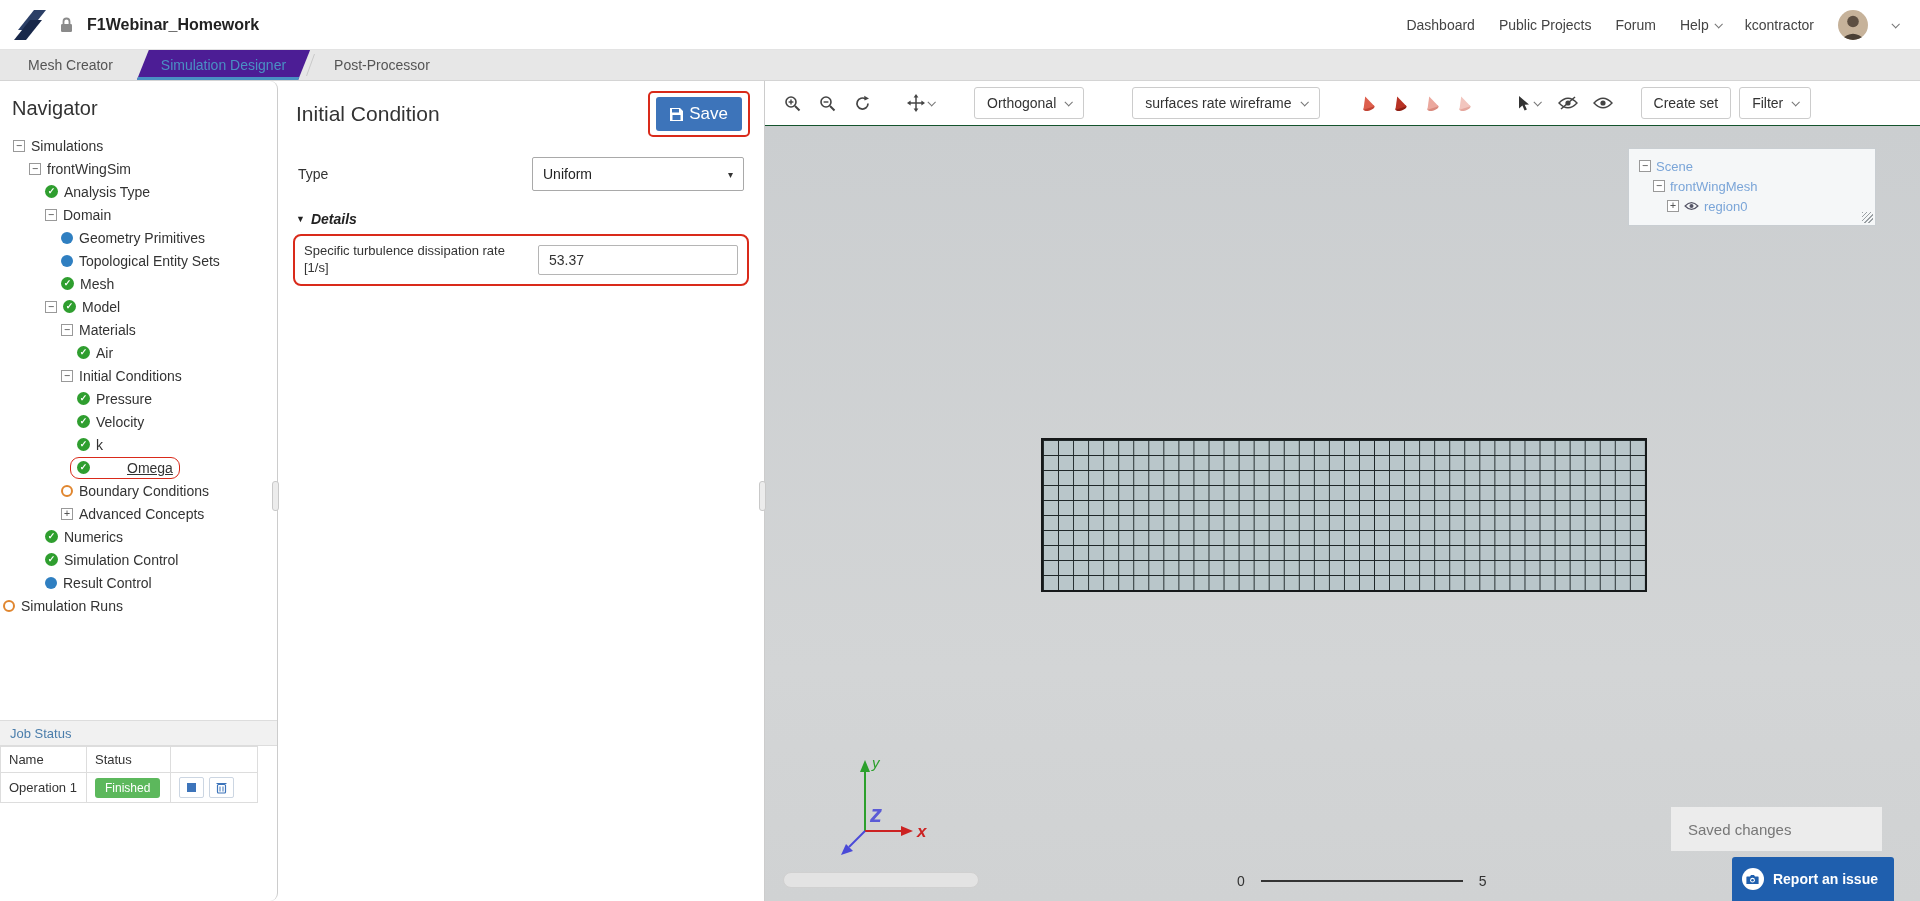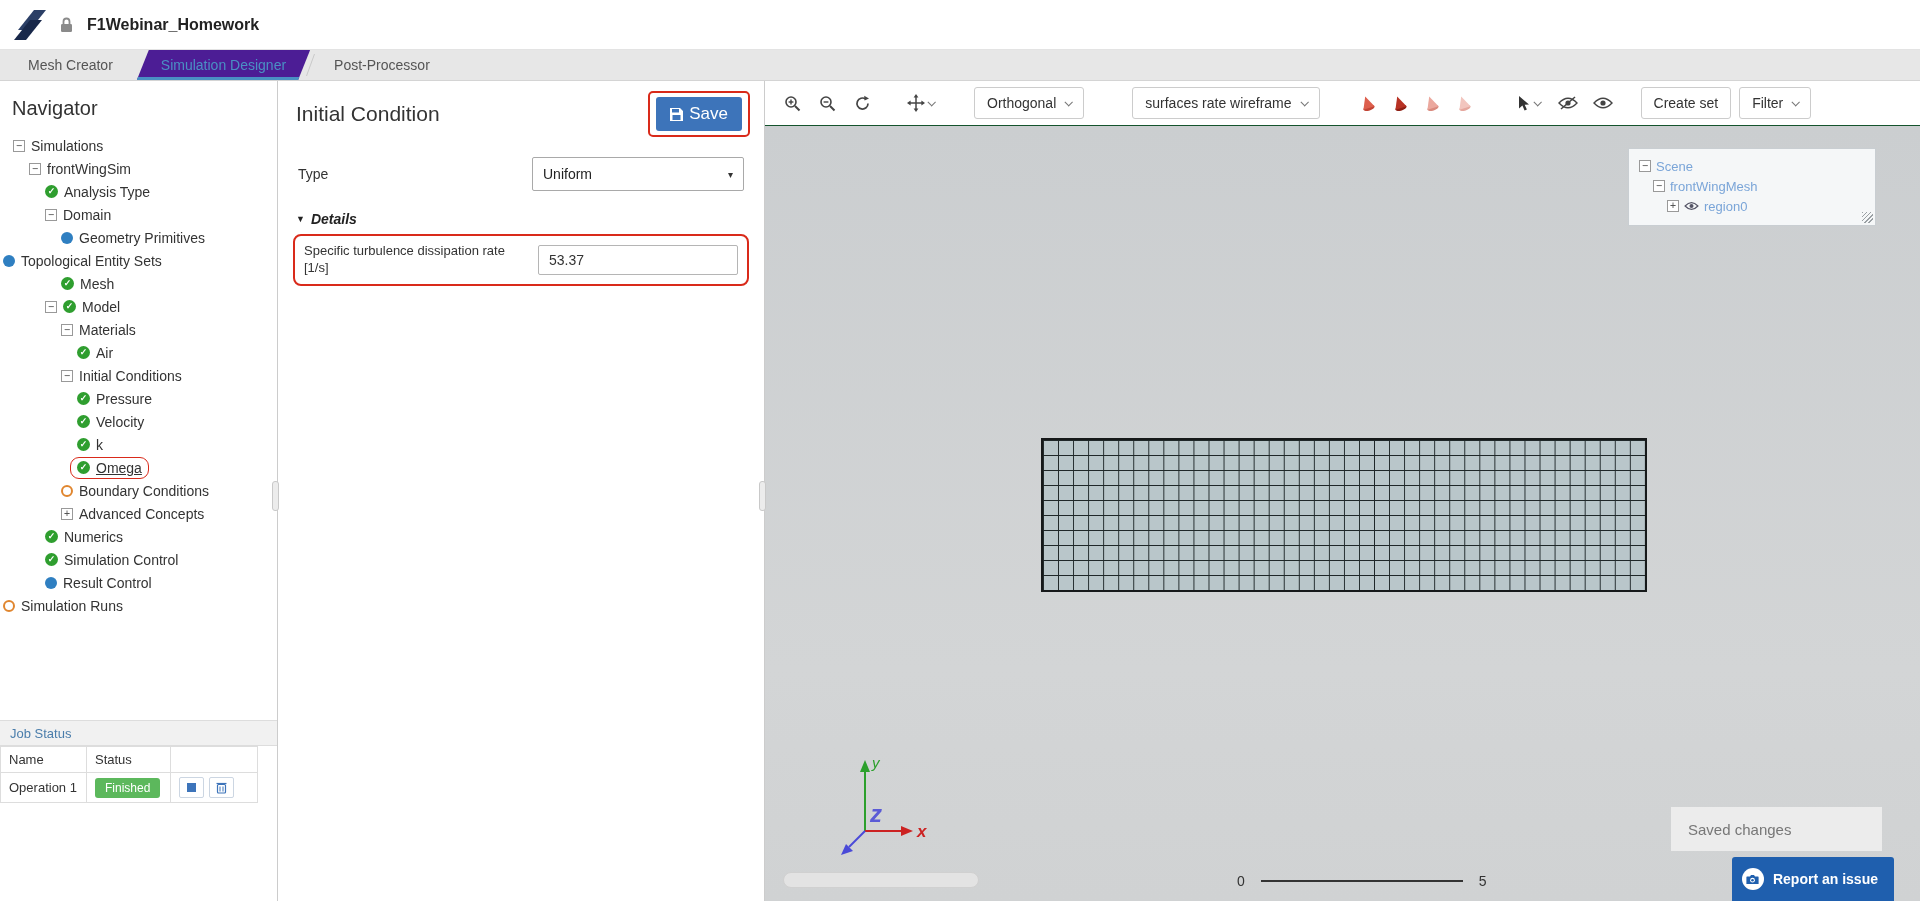--- a/index.html
+++ b/index.html
@@ -21,31 +21,31 @@
   
   .tabbar{height:31px;background:#e7e7e7;display:flex;align-items:stretch;border-bottom:1px solid #d4d4d4;padding-left:4px;}
   .tab{display:flex;align-items:center;padding:5px 24px;font-size:14px;color:#555;position:relative;cursor:pointer;}
   .tab:not(:first-child)::before{content:'';position:absolute;left:0;top:4px;bottom:4px;width:1px;background:#c9c9c9;transform:skewX(-20deg);}
   .tab.active{background:#4c1d95;color:#4a90c4;clip-path:polygon(12px 0,100% 0,calc(100% - 12px) 100%,0 100%);
               box-shadow:inset 0 -3px 0 #4a90c4;}
   .tab.active::before{display:none;}
 
   
   .content{position:absolute;top:81px;left:0;right:0;bottom:0;display:flex;}
-  .navigator{width:278px;flex:none;background:#fff;border-right:1px solid #ccc;position:relative;overflow:hidden;}
+  .navigator{width:278px;flex:none;background:#fff;border-right:1px solid #ccc;position:relative;overflow:hidden;border-radius:8px;}
   .settings{width:487px;flex:none;background:#fff;border-right:1px solid #ccc;position:relative;}
   .viewer{flex:1;position:relative;background:#fff;}
   .grip{position:absolute;width:7px;height:30px;background:#ececec;border:1px solid #c9c9c9;border-radius:3px;top:400px;z-index:4;cursor:col-resize;}
   .grip1{left:272px;} .grip2{left:759px;}
 
   
   .nav-title{font-size:20px;font-weight:400;color:#333;padding:16px 12px 14px 12px;}
   .tree-row{height:23px;display:flex;align-items:center;font-size:14px;color:#333;cursor:pointer;white-space:nowrap;}
   .tree-node{position:relative;display:inline-flex;align-items:center;gap:6px;padding:1px 3px;}
-  .tree-node.selected .tree-label{text-decoration:underline;}
+  .tree-node.selected .tree-label{text-decoration:underline;margin-left:31px;}
   .expander{width:12px;height:12px;border:1px solid #999;background:#fff;color:#555;font-size:10px;line-height:1;
             display:inline-flex;align-items:center;justify-content:center;flex:none;font-family:"DejaVu Sans Mono",monospace;}
   .status-ic{display:inline-flex;align-items:center;justify-content:center;flex:none;border-radius:50%;}
   .status-ic.check{width:13px;height:13px;background:#2f9e2f;color:#fff;font-size:9px;font-weight:bold;line-height:1;}
   .status-ic.blue{width:12px;height:12px;background:#2f7fc1;}
   .status-ic.orange{width:12px;height:12px;border:2px solid #e0862f;background:#fff;}
   .annotation{position:absolute;border:2px solid #d92a1a;border-radius:6px;pointer-events:none;display:none;}
   .tree-node .annotation{display:block;inset:-2px -4px;border-width:1.5px;border-radius:9px;}
 
   
@@ -130,20 +130,39 @@
         </svg>
       </span>
       <span style="display:inline-flex;">
         <svg width="13" height="16" viewBox="0 0 13 16">
           <path d="M3.5 8 V4.5 A3 3 0 0 1 9.5 4.5 V8" fill="none" stroke="#8a8a8a" stroke-width="1.8"></path>
           <rect x="1" y="7" width="11" height="8" rx="1.2" fill="#8a8a8a"></rect>
         </svg>
       </span>
       <span class="project-title">F1Webinar_Homework</span>
     </div>
+    <div class="topbar-right">
+      <a>Dashboard</a>
+      <a>Public Projects</a>
+      <a>Forum</a>
+      <a>
+          <span>Help</span>
+          <span class="chev"></span>
+        </a>
+      <a>kcontractor</a>
+      <span class="avatar">
+        <svg width="30" height="30" viewBox="0 0 30 30">
+          <rect width="30" height="30" fill="#c6b29a"></rect>
+          <circle cx="15" cy="11.5" r="5.8" fill="#5d4f42"></circle>
+          <path d="M3 30 Q15 17 27 30 Z" fill="#46analysis" fill-opacity="0"></path>
+          <path d="M3 30 Q15 17.5 27 30 Z" fill="#4a3f35"></path>
+        </svg>
+      </span>
+      <span class="chev"></span>
+    </div>
   </header>
 
   <nav class="tabbar">
     <div class="tab">
         <span>Mesh Creator</span>
       </div>
     <div class="tab active">
         <span>Simulation Designer</span>
       </div>
     <div class="tab">
@@ -179,21 +198,21 @@
               <span class="expander">−</span>
               <span class="tree-label">Domain</span>
             </span>
           </div>
           <div class="tree-row" style="padding-left: 58px;">
             <span class="tree-node">
               <span class="status-ic blue"></span>
               <span class="tree-label">Geometry Primitives</span>
             </span>
           </div>
-          <div class="tree-row" style="">
+          <div class="tree-row" style="padding-left: 58px;">
             <span class="tree-node">
               <span class="status-ic blue"></span>
               <span class="tree-label">Topological Entity Sets</span>
             </span>
           </div>
           <div class="tree-row" style="padding-left: 58px;">
             <span class="tree-node">
               <span class="status-ic check">✓</span>
               <span class="tree-label">Mesh</span>
             </span>

